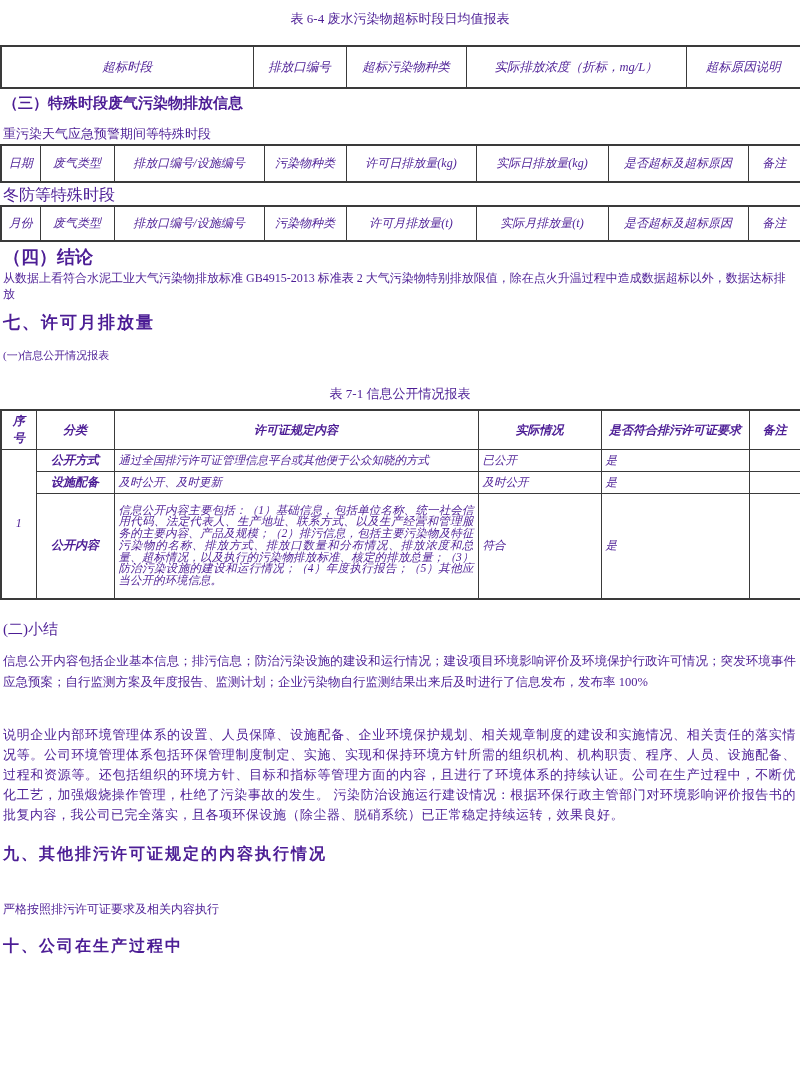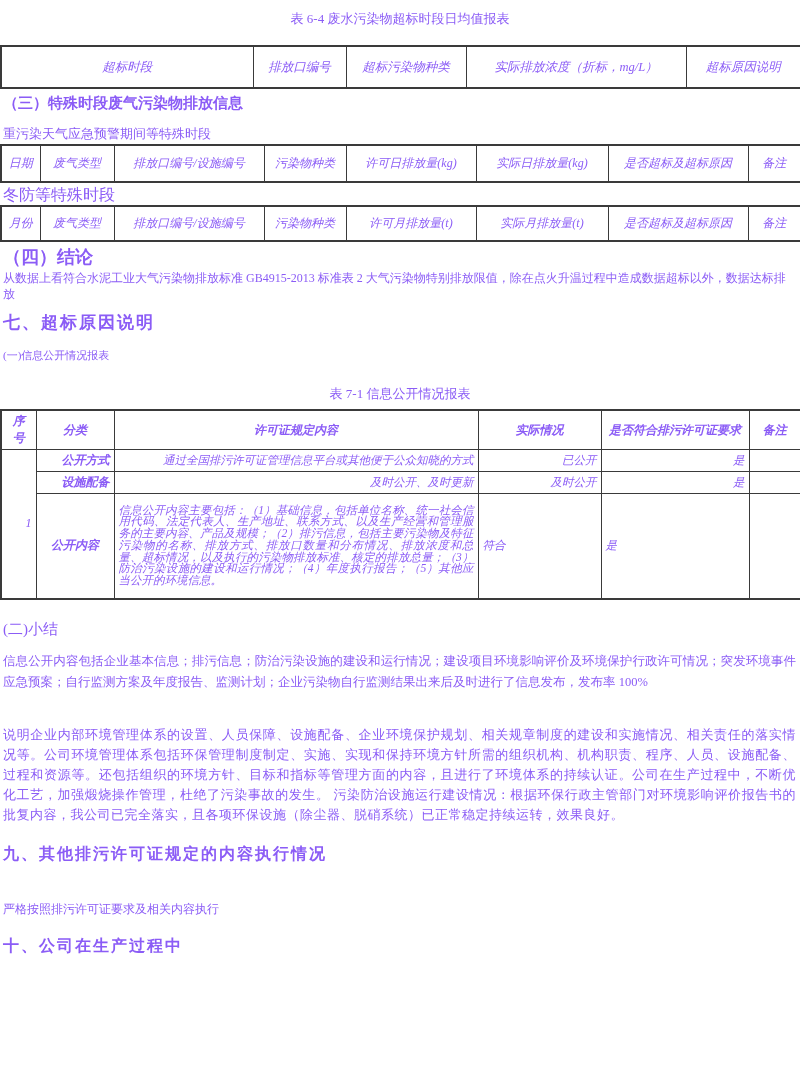--- a/index.html
+++ b/index.html
@@ -3,21 +3,21 @@
 <meta charset="utf-8">
 <style>
   * { box-sizing: border-box; }
   html,body { margin:0; padding:0; background:#fff; }
   .page {
     position: relative;
     width: 800px;
     height: 1074px;
     margin: 0 auto;
     background: #fff;
-    color: #8b5cf6;
+    color: #4c1d95;
     font-family: "Liberation Serif", "DejaVu Serif", serif;
     overflow: hidden;
   }
   .caption-center {
     text-align: center;
     font-size: 13px;
     line-height: 18px;
   }
   .cap1 { margin-top: 10px; }
   table {
@@ -92,21 +92,21 @@
     word-break: break-all;
     padding: 2px 5px;
   }
   .t71 td { font-size: 11.5px; }
   .cell-cat {
     font-family: "Liberation Sans", "DejaVu Sans", sans-serif;
     font-weight: bold;
     text-align: center;
     font-size: 12px !important;
   }
-  .row-small td { height: 21px; text-align: right; }
+  .row-small td { height: 21px; }
   .row-big td { height: 105px; }
   .cell-long {
     text-align: justify;
     line-height: 11.7px;
     padding: 2px 4px;
   }
   .cell-seq { text-align: center; font-size: 12px !important; }
   .sub2 { margin-top: 20px; font-size: 15px; }
   .summary {
     font-size: 12.5px;
@@ -205,21 +205,21 @@
       <th>实际月排放量(t)</th>
       <th>是否超标及超标原因</th>
       <th>备注</th>
     </tr>
   </tbody>
     </table>
 
   <div class="h-sec4">（四）结论</div>
   <div class="para">从数据上看符合水泥工业大气污染物排放标准 GB4915-2013 标准表 2 大气污染物特别排放限值，除在点火升温过程中造成数据超标以外，数据达标排放</div>
 
-  <div class="h-big h7">七、超标原因说明</div>
+  <div class="h-big h7">七、许可月排放量</div>
   <div class="sub-num">(一)信息公开情况报表</div>
 
   <div class="caption-center cap71">表 7-1 信息公开情况报表</div>
 
   <table class="t71 t-outer">
     <colgroup>
       <col style="width:35px">
         <col style="width:78px">
         <col style="width:364px">
         <col style="width:123px">

